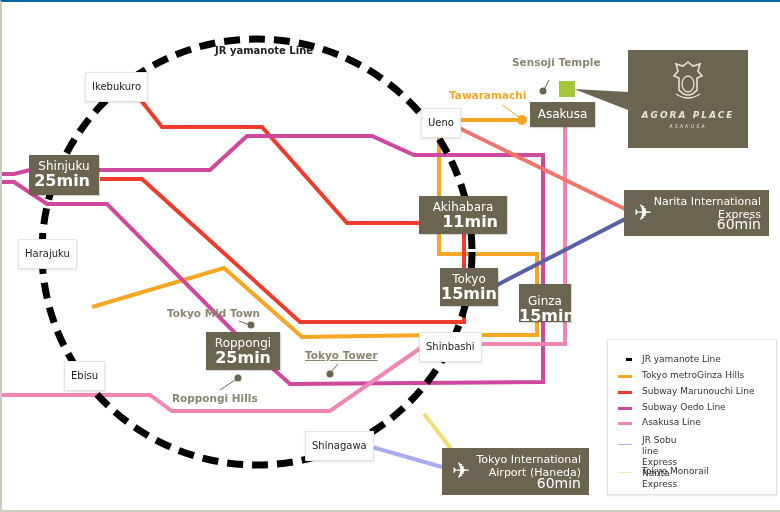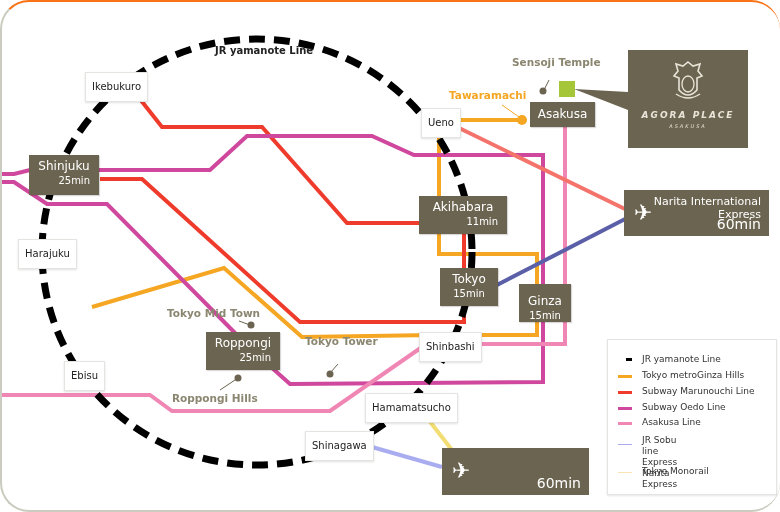--- a/index.html
+++ b/index.html
@@ -1,21 +1,21 @@
 <!DOCTYPE html>
 <html><head>
 <meta charset="utf-8">
 <style>
   html,body{margin:0;padding:0;background:#fff;}
   body{width:780px;height:512px;overflow:hidden;font-family:"DejaVu Sans","Liberation Sans",sans-serif;}
-  #map{position:relative;width:780px;height:512px;background:#fff;box-sizing:border-box;border-left:2px solid #cbcbc0;border-top:2px solid #f97316;border-bottom:2px solid #cbcbc0;border-radius:29px;}
+  #map{position:relative;width:780px;height:512px;background:#fff;box-sizing:border-box;border-left:2px solid #cbcbc0;border-top:2px solid #0369a1;border-bottom:2px solid #cbcbc0;}
   svg#lines{position:absolute;left:0;top:0;}
   .stn{position:absolute;background:#6b6450;color:#fff;box-shadow:1px 1px 1px rgba(0,0,0,.15);text-align:center;}
   .stn .nm{display:block;font-size:12px;line-height:15px;}
-  .stn .tm{display:block;font-size:10px;line-height:13px;text-align:right;}
+  .stn .tm{display:block;font-size:16px;line-height:13px;text-align:right;font-weight:bold;}
   .wst{position:absolute;background:#fff;border:1px solid #e4e4e0;box-shadow:0 1px 2px rgba(0,0,0,.12);font-size:10px;color:#222;padding:4px 6px;height:20px;line-height:20px;white-space:nowrap;}
   .lm{position:absolute;font-size:10.5px;color:#8a8670;white-space:nowrap;font-weight:bold;}
   .taw{position:absolute;font-size:10.5px;color:#f5a623;font-weight:bold;white-space:nowrap;}
   .jrl{position:absolute;font-size:10px;color:#222;font-weight:bold;white-space:nowrap;}
   .ap{position:absolute;background:#6b6450;color:#fff;}
   .ap .plane{position:absolute;left:10px;font-size:22px;line-height:22px;}
   .ap .t{position:absolute;right:8px;text-align:right;font-size:11px;line-height:13px;}
   .ap .m{position:absolute;right:8px;bottom:4px;font-size:14px;}
   #hotel{position:absolute;left:626px;top:48px;width:120px;height:98px;background:#6b6450;color:#e8e4d8;text-align:center;font-style:italic;}
   #hotel .crest{margin:10px auto 0;width:36px;height:42px;}
@@ -69,21 +69,20 @@
     <circle cx="328" cy="372" r="3.5" fill="#6b6450"></circle>
   </svg>
 
   <div class="jrl" style="left:213px;top:43px;">JR yamanote Line</div>
 
   <div class="wst" style="left:83px;top:70px;">Ikebukuro</div>
   <div class="wst" style="left:16px;top:237px;">Harajuku</div>
   <div class="wst" style="left:62px;top:359px;">Ebisu</div>
   <div class="wst" style="left:419px;top:106px;">Ueno</div>
   <div class="wst" style="left:417px;top:330px;">Shinbashi</div>
-  <div class="wst" style="left:363px;top:391px;">Hamamatsucho</div>
   <div class="wst" style="left:303px;top:429px;">Shinagawa</div>
 
   <div class="stn" style="left:27px;top:153px;width:70px;height:40px;">
     <span class="nm" style="padding-top:4px;">Shinjuku</span>
     <span class="tm" style="padding-right:9px;">25min</span>
   </div>
   <div class="stn" style="left:204px;top:330px;width:74px;height:38px;">
     <span class="nm" style="padding-top:4px;">Roppongi</span>
     <span class="tm" style="padding-right:9px;">25min</span>
   </div>
@@ -99,21 +98,21 @@
     <span class="nm" style="padding-top:10px;">Ginza</span>
     <span class="tm" style="text-align:center;">15min</span>
   </div>
   <div class="stn" style="left:528px;top:100px;width:65px;height:25px;">
     <span class="nm" style="padding-top:5px;">Asakusa</span>
   </div>
 
   <div class="lm" style="left:510px;top:54px;">Sensoji Temple</div>
   <div class="lm" style="left:165px;top:305px;">Tokyo Mid Town</div>
   <div class="lm" style="left:170px;top:390px;">Roppongi Hills</div>
-  <div class="lm" style="left:303px;top:333px;">Tokyo Tower</div>
+  <div class="lm" style="left:303px;top:347px;text-decoration:underline;">Tokyo Tower</div>
   <div class="taw" style="left:447px;top:87px;">Tawaramachi</div>
 
   <div id="hotel">
     <svg class="crest" viewBox="0 0 36 42">
       <path d="M18 2 L23 6 L30 4 L28 11 L32 16 L27 18 L27 30 Q18 40 9 30 L9 18 L4 16 L8 11 L6 4 L13 6 Z" fill="none" stroke="#e8e4d8" stroke-width="1.6"></path>
       <ellipse cx="18" cy="24" rx="6" ry="8" fill="none" stroke="#e8e4d8" stroke-width="1.3"></ellipse>
       <path d="M6 34 Q18 42 30 34" fill="none" stroke="#e8e4d8" stroke-width="1.5"></path>
     </svg>
     <div class="hn">AGORA PLACE</div>
     <div class="hs">ASAKUSA</div>
@@ -122,20 +121,24 @@
   <div class="ap" style="left:622px;top:188px;width:145px;height:46px;">
     <span class="plane" style="top:12px;">✈</span>
     <span class="t" style="top:5px;width:110px;">
       <span>Narita International</span><br>
       <span>Express</span>
     </span>
     <span class="m">60min</span>
   </div>
   <div class="ap" style="left:440px;top:446px;width:147px;height:47px;">
     <span class="plane" style="top:12px;">✈</span>
+    <span class="t" style="top:5px;width:115px;">
+      <span>Tokyo International</span><br>
+      <span>Airport (Haneda)</span>
+    </span>
     <span class="m">60min</span>
   </div>
 
   <div id="legend">
     <div class="lg" style="top:14px;">
       <span class="sw" style="left:8px;width:6px;height:3px;top:4px;background:#000;"></span>
       <span class="lt">JR yamanote Line</span>
     </div>
     <div class="lg" style="top:30px;">
       <span class="sw" style="top:5px;background:#f5a623;"></span>

